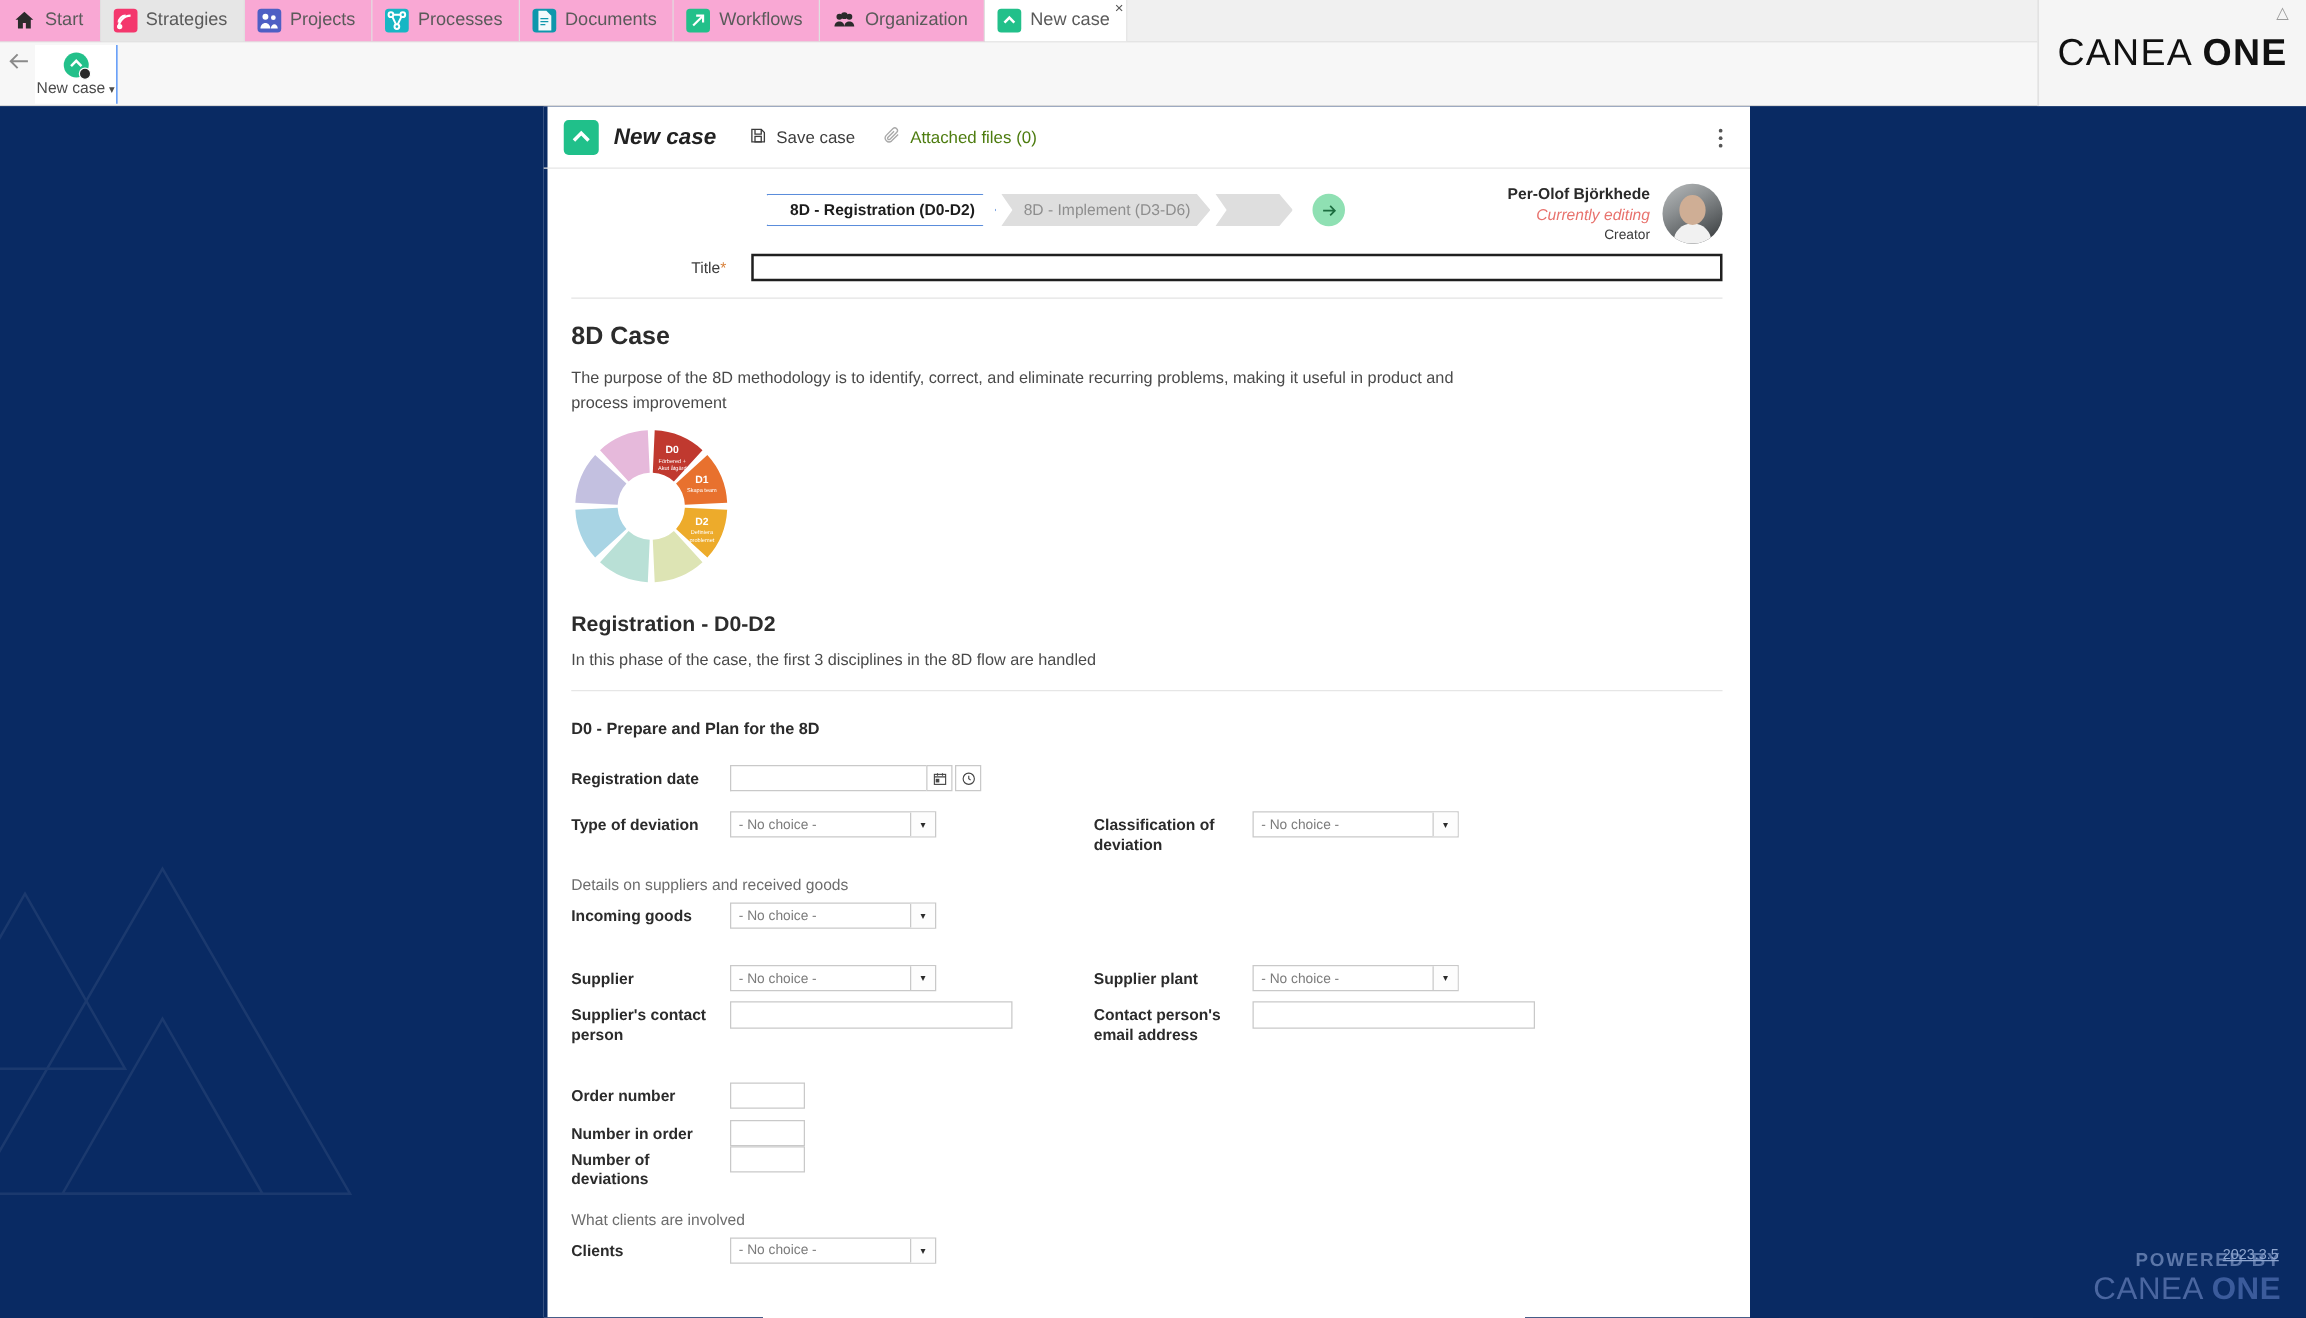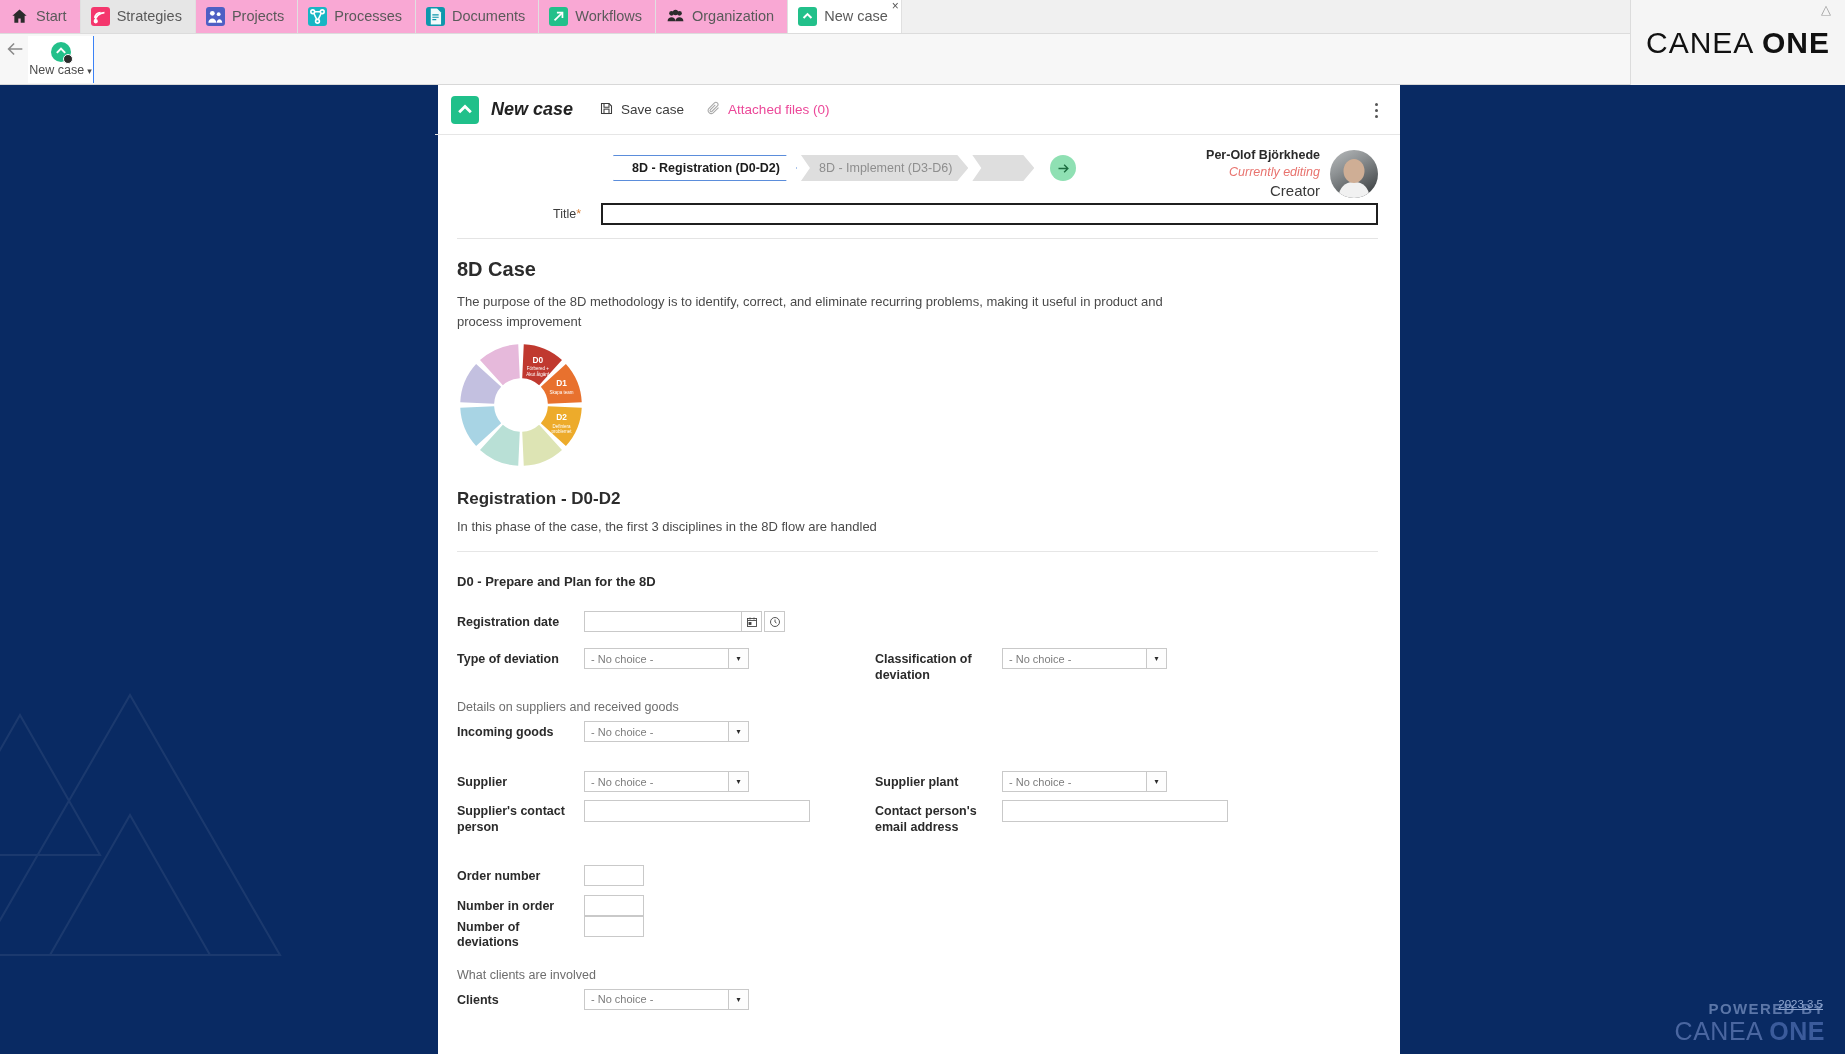--- a/index.html
+++ b/index.html
@@ -171,21 +171,21 @@
   }
   .case-title {
     font-size: 18px; font-weight: 700; font-style: italic;
     color: #222; margin-left: 12px; margin-right: 26px;
   }
   .tb-btn {
     display: flex; align-items: center; gap: 7px;
     font-size: 13.5px; color: #3c3c3c; margin-right: 22px;
     cursor: pointer;
   }
-  .tb-btn.disabled { color: #ec4899; cursor: default; }
+  .tb-btn.disabled { color: #4d7c0f; cursor: default; }
   .tb-btn svg { width: 15px; height: 15px; }
   .kebab {
     position: absolute; right: 16px; top: 16px;
     width: 16px; height: 18px;
     display: flex; flex-direction: column; align-items: center;
     justify-content: center; gap: 3px; cursor: pointer;
   }
   .kebab i { width: 3px; height: 3px; background: #555; border-radius: 50%; display: block; }
 
   
@@ -219,21 +219,21 @@
     display: flex; align-items: center; justify-content: center;
     margin-left: 12px; font-size: 15px;
   }
   .userbox {
     position: absolute; right: 22px; top: 12px;
     display: flex; align-items: center; gap: 10px;
   }
   .userbox .meta { text-align: right; line-height: 1.35; }
   .userbox .nm { font-size: 12.5px; font-weight: 700; color: #2a2a2a; }
   .userbox .ed { font-size: 12.5px; font-style: italic; color: #e8736e; }
-  .userbox .rl { font-size: 15px; color: #3a3a3a; }
+  .userbox .rl { font-size: 11px; color: #3a3a3a; }
   .userbox .av {
     width: 48px; height: 48px; border-radius: 50%;
     background: linear-gradient(150deg,#b9bcbd 0%,#8e9294 35%,#55595b 75%,#2f3234 100%);
     position: relative; overflow: hidden;
   }
   .userbox .av::after {
     content: ""; position: absolute; left: 50%; bottom: 0;
     transform: translateX(-50%);
     width: 30px; height: 16px; border-radius: 14px 14px 0 0;
     background: #f1f1f1;

